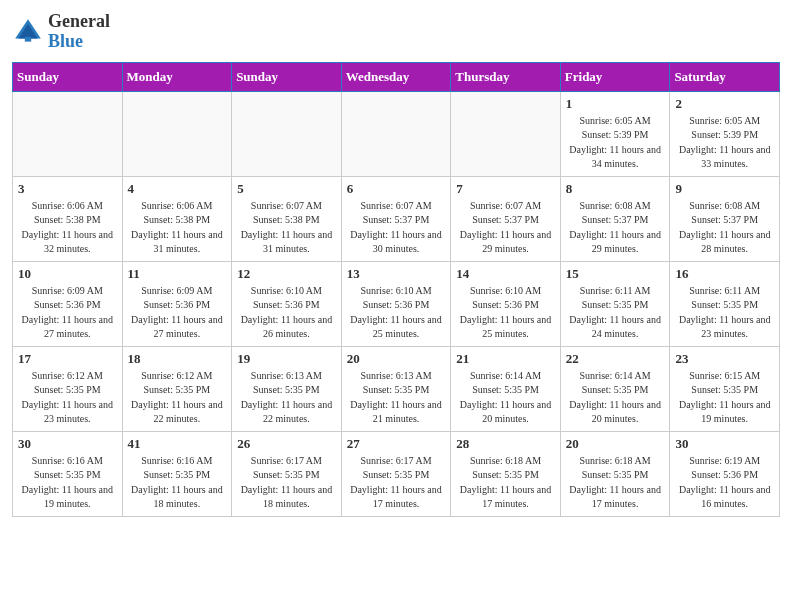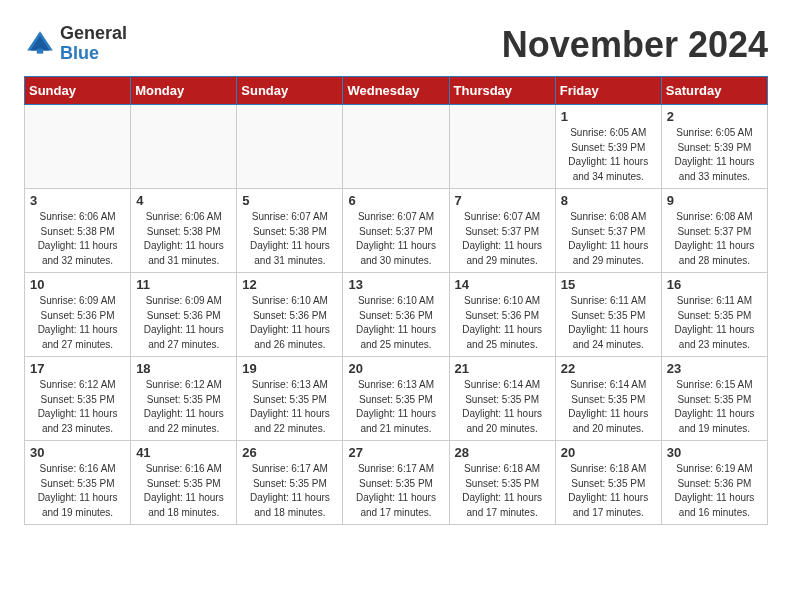--- a/index.html
+++ b/index.html
@@ -4,21 +4,22 @@
   <style>
     * { box-sizing: border-box; margin: 0; padding: 0; }
     body {
       font-family: Arial, sans-serif;
       background: #fff;
       width: 792px;
       min-height: 612px;
     }
     .page {
       width: 792px;
-      padding: 24px;
+      padding: 12px;
+      font-family: Liberation Serif, serif;
     }
     .header {
       display: flex;
       align-items: flex-start;
       justify-content: space-between;
       margin-bottom: 10px;
     }
     .logo {
       display: flex;
       align-items: center;
@@ -54,21 +55,21 @@
     .location {
       font-size: 15px;
       color: #555;
     }
     .calendar {
       width: 100%;
       border-collapse: collapse;
       border: 1px solid #ccc;
     }
     .calendar th {
-      background: #b91c1c;
+      background: #a21caf;
       color: #fff;
       font-size: 13px;
       padding: 6px 4px;
       text-align: left;
       border: 1px solid #2a7abf;
     }
     .calendar td {
       vertical-align: top;
       border: 1px solid #ccc;
       padding: 4px 5px;
@@ -104,21 +105,20 @@
         <polygon points="20,4 36,28 4,28" fill="#2a7abf"></polygon>
         <polygon points="20,10 32,28 8,28" fill="#1a5a9f"></polygon>
         <rect x="16" y="26" width="8" height="6" fill="#2a7abf"></rect>
       </svg>
       <div class="logo-text">
         <span class="logo-general">General</span>
         <span class="logo-blue">Blue</span>
       </div>
     </div>
     <div class="title-block">
-      <div class="month-title">November 2024</div>
     </div>
   </div>
 
   <table class="calendar">
     <thead>
       <tr id="weekday-header">
           <th>Sunday</th>
           <th>Monday</th>
           <th>Sunday</th>
           <th>Wednesday</th>

